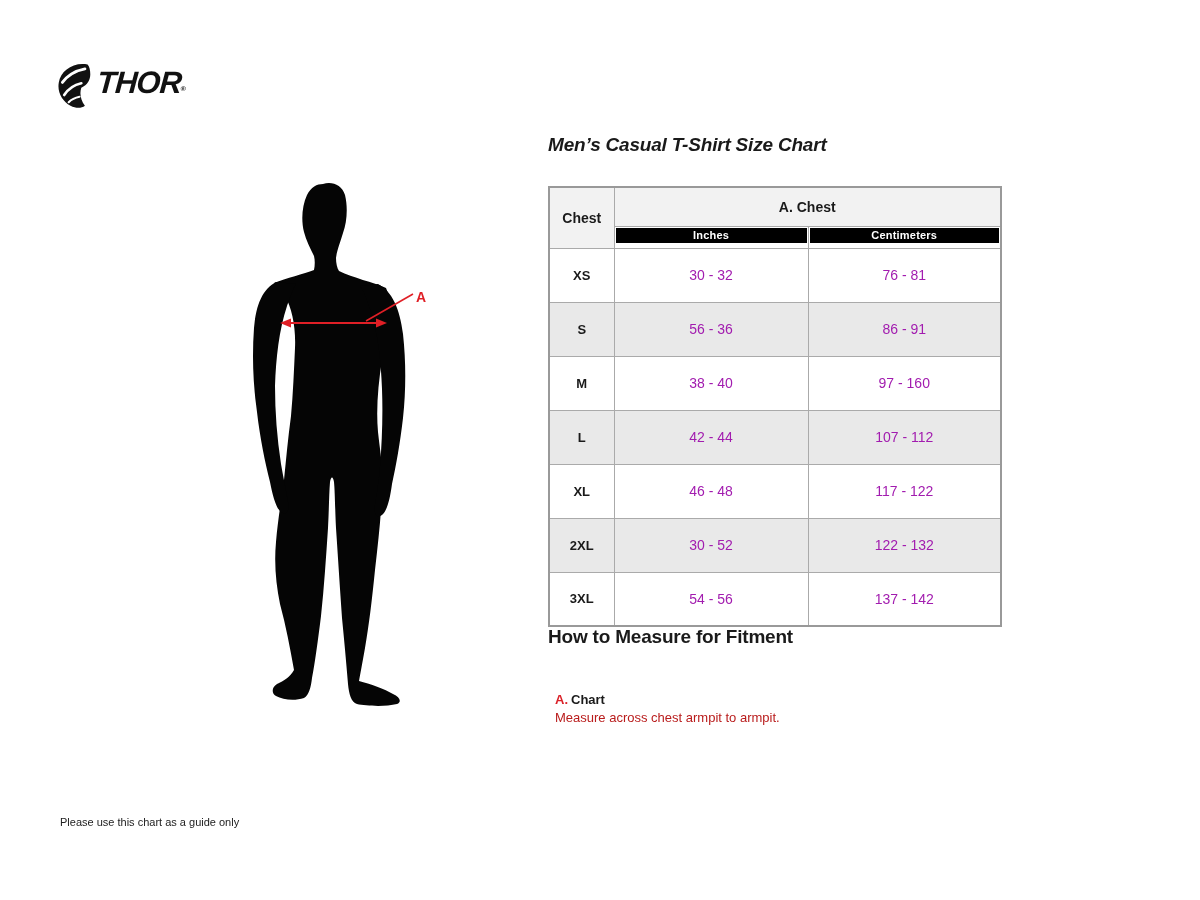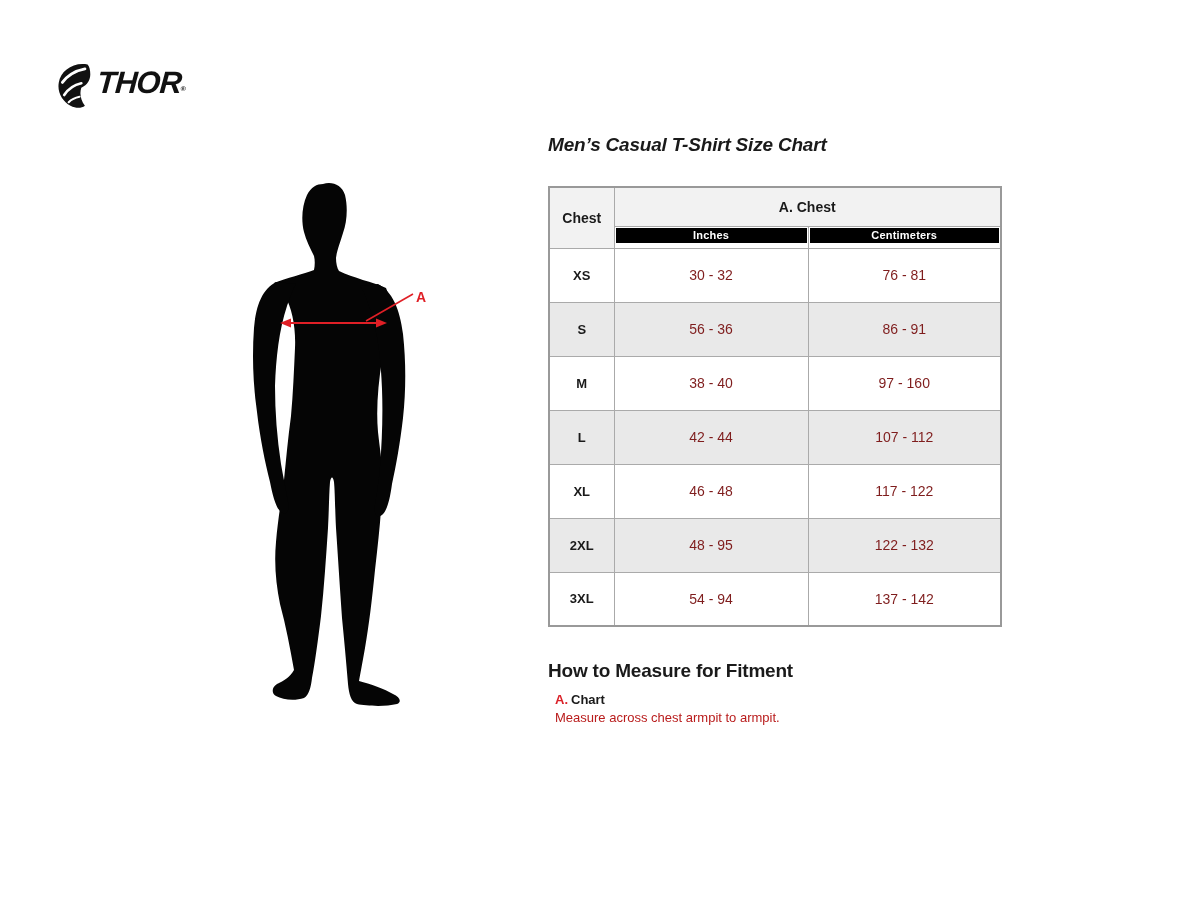--- a/index.html
+++ b/index.html
@@ -36,23 +36,23 @@
   th.corner { background: #f2f2f2; font-size: 14px; font-weight: 700; }
   th.group  { background: #f2f2f2; font-size: 14px; font-weight: 700; height: 39px; }
   td.subhead { background: #ffffff; padding: 1px 1px 5px 1px; height: 21px; margin-top: 12px; }
   td.subhead .bar {
     background: #000; color: #fff; font-size: 11px; font-weight: 700;
     line-height: 15px; height: 15px; letter-spacing: 0.2px;
   }
   tr.data-row { height: 54px; background: #ffffff; }
   tr.data-row.alt { background: #e9e9e9; }
   tr.data-row td.size-cell { font-size: 13px; font-weight: 700; }
-  tr.data-row td.val-cell  { font-size: 14px; font-weight: 400; color: #7f1d1d; }
+  tr.data-row td.val-cell  { font-size: 14px; font-weight: 400; color: #a21caf; }
 
-  .measure-heading { position: absolute; top: 660px; left: 0; font-size: 19px; font-weight: 700; letter-spacing: -0.2px; white-space: nowrap; }
+  .measure-heading { position: absolute; top: 626px; left: 0; font-size: 19px; font-weight: 700; letter-spacing: -0.2px; white-space: nowrap; }
   .measure-item   { position: absolute; top: 692px; left: 7px; font-size: 13px; font-weight: 700; white-space: nowrap; }
   .measure-item .key { color: #da2128; margin-right: 3px; }
   .measure-desc   { position: absolute; top: 710px; left: 7px; font-size: 13px; font-weight: 400; color: #b91c1c; white-space: nowrap; }
 
   
   .footer { position: absolute; left: 60px; top: 816px; font-size: 11px; line-height: 13.5px; color: #222; }
 </style>
 </head>
 <body>
 
@@ -148,32 +148,33 @@
         <td class="val-cell">42 - 44</td>
         <td class="val-cell">107 - 112</td>
       </tr>
       <tr class="data-row">
         <td class="size-cell">XL</td>
         <td class="val-cell">46 - 48</td>
         <td class="val-cell">117 - 122</td>
       </tr>
       <tr class="data-row alt">
         <td class="size-cell">2XL</td>
-        <td class="val-cell">48 - 95</td>
+        <td class="val-cell">30 - 52</td>
         <td class="val-cell">122 - 132</td>
       </tr>
       <tr class="data-row">
         <td class="size-cell">3XL</td>
-        <td class="val-cell">54 - 94</td>
+        <td class="val-cell">54 - 56</td>
         <td class="val-cell">137 - 142</td>
       </tr>
     </tbody>
   </table>
 
   <div class="measure-heading">How to Measure for Fitment</div>
   <div class="measure-item">
     <span class="key">A.</span><span>Chart</span>
   </div>
   <div class="measure-desc">Measure across chest armpit to armpit.</div>
 </div>
 
 <div class="footer">
+  <div>Please use this chart as a guide only</div>
 </div>
 
 </body></html>

